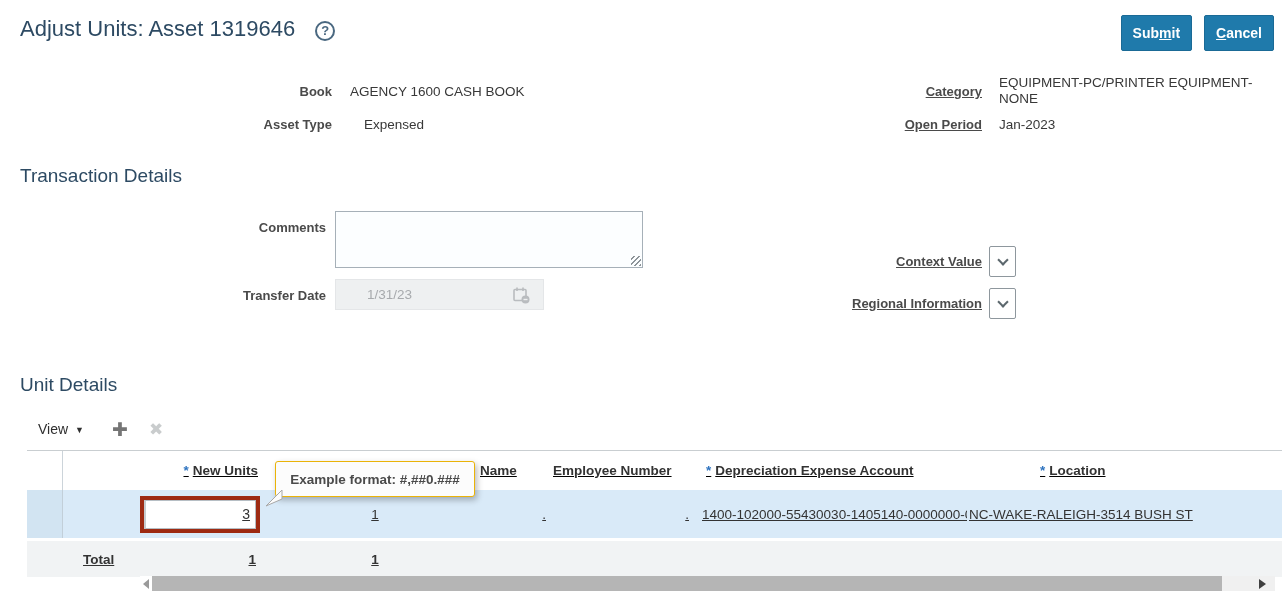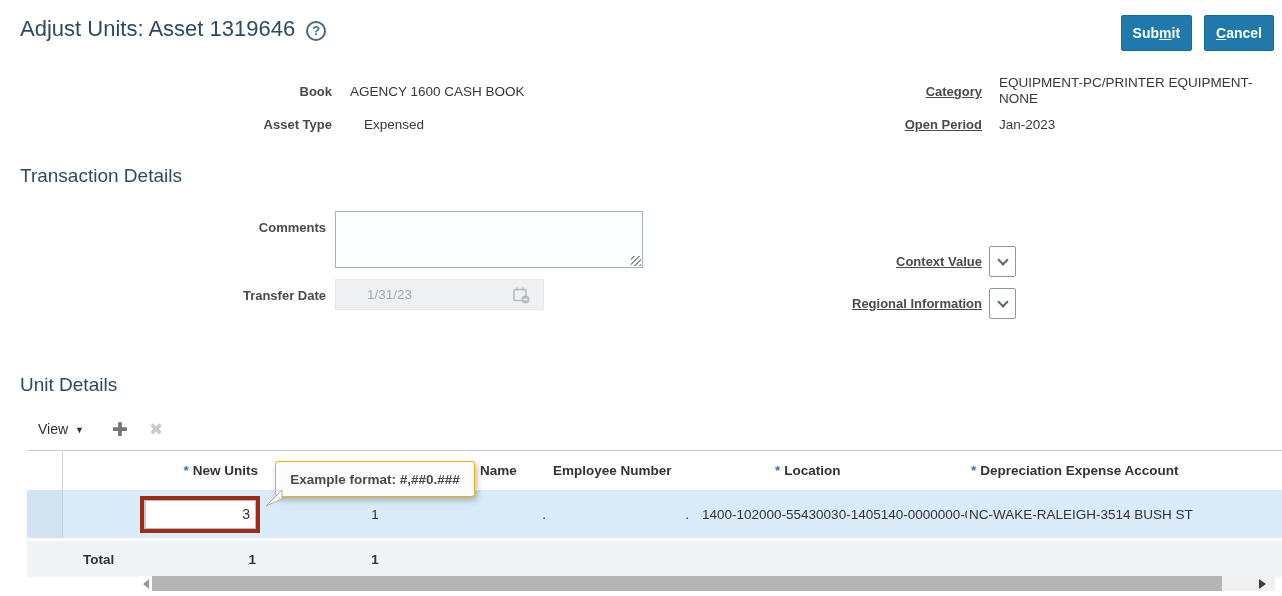--- a/index.html
+++ b/index.html
@@ -1,19 +1,19 @@
 <!DOCTYPE html>
 <html><head>
 <meta charset="utf-8">
 <style>
   * { box-sizing: border-box; margin: 0; padding: 0; }
   html,body { width:1282px; height:596px; background:#fff; font-family:"Liberation Sans", sans-serif; position:relative; overflow:hidden; }
 
   
-  .page-title { position:absolute; left:20px; top:16px; display:flex; align-items:center; gap:11px;
+  .page-title { position:absolute; left:20px; top:16px; display:flex; align-items:center; gap:20px;
                 font-size:22px; color:#2d4a63; }
   .help-icon { width:20px; height:20px; border:2px solid #4a6880; border-radius:50%; color:#4a6880;
                font-size:13px; font-weight:bold; display:flex; align-items:center; justify-content:center; margin-top:3px; cursor:pointer;}
   .header-buttons { position:absolute; top:15px; right:8px; display:flex; gap:12px; }
   .btn { background:#1f7aab; color:#fff; font-weight:bold; font-size:14px; height:36px; min-width:61px;
          padding:0 11px; border:1px solid #1a6a96; border-radius:2px; font-family:"Liberation Sans",sans-serif; cursor:pointer; }
   .btn u, .ul { text-decoration:underline; }
 
   
   .lbl { position:absolute; font-size:13px; font-weight:bold; color:#4a4a4a; }
@@ -41,21 +41,21 @@
           transform:rotate(-45deg); margin-top:-4px; }
 
   
   .view-menu { position:absolute; left:38px; top:421px; font-size:14px; color:#2f2f2f; display:flex; align-items:center; gap:7px; cursor:pointer;}
   .view-caret { font-size:9px; color:#2f2f2f; padding-top:2px;}
   .tb-add { position:absolute; left:112px; top:418px; font-size:19px; color:#757575; cursor:pointer; }
   .tb-del { position:absolute; left:149px; top:419px; font-size:17px; color:#c9cccd; }
 
   
   .grid-table { position:absolute; left:27px; top:450px; width:1255px; }
-  .trow { display:grid; grid-template-columns:36px 217px 190px 82px 150px 265px 1fr; align-items:center; }
+  .trow { display:grid; grid-template-columns:36px 217px 190px 82px 150px 265px 1fr; align-items:center;text-decoration:underline; }
   .thead-row { height:40px; border-top:1px solid #c9ced1; background:#fff; }
   .th { font-size:13.5px; font-weight:bold; color:#333; white-space:nowrap; }
   .star { color:#2f74c0; font-weight:bold; margin-right:4px; }
   .c-newunits-h { text-align:right; padding-right:22px; }
   .c-name-h { padding-left:10px; }
   .c-emp-h { padding-left:1px; }
   .c-depr-h { padding-left:4px; }
   .c-loc-h { padding-left:73px; }
   .cell0 { align-self:stretch; border-right:1px solid #ccd4da; }
 
@@ -156,22 +156,22 @@
 <div class="tb-del">✖</div>
 
 <div class="grid-table">
 
   <div class="trow thead-row">
     <div class="cell0"></div>
     <div class="th c-newunits-h"><span class="star">*</span><span>New Units</span></div>
     <div class="th"></div>
     <div class="th c-name-h">Name</div>
     <div class="th c-emp-h">Employee Number</div>
+    <div class="th c-depr-h"><span class="star">*</span><span>Depreciation Expense Account</span></div>
     <div class="th c-loc-h"><span class="star">*</span><span>Location</span></div>
-    <div class="th c-depr-h"><span class="star">*</span><span>Depreciation Expense Account</span></div>
   </div>
 
   <div class="trow data-row">
     <div class="cell0"></div>
     <div class="c-newunits-d">
       <div class="annot-box">
         <input type="text" value="3" style="">
       </div>
     </div>
     <div class="c-units-d">1</div>

